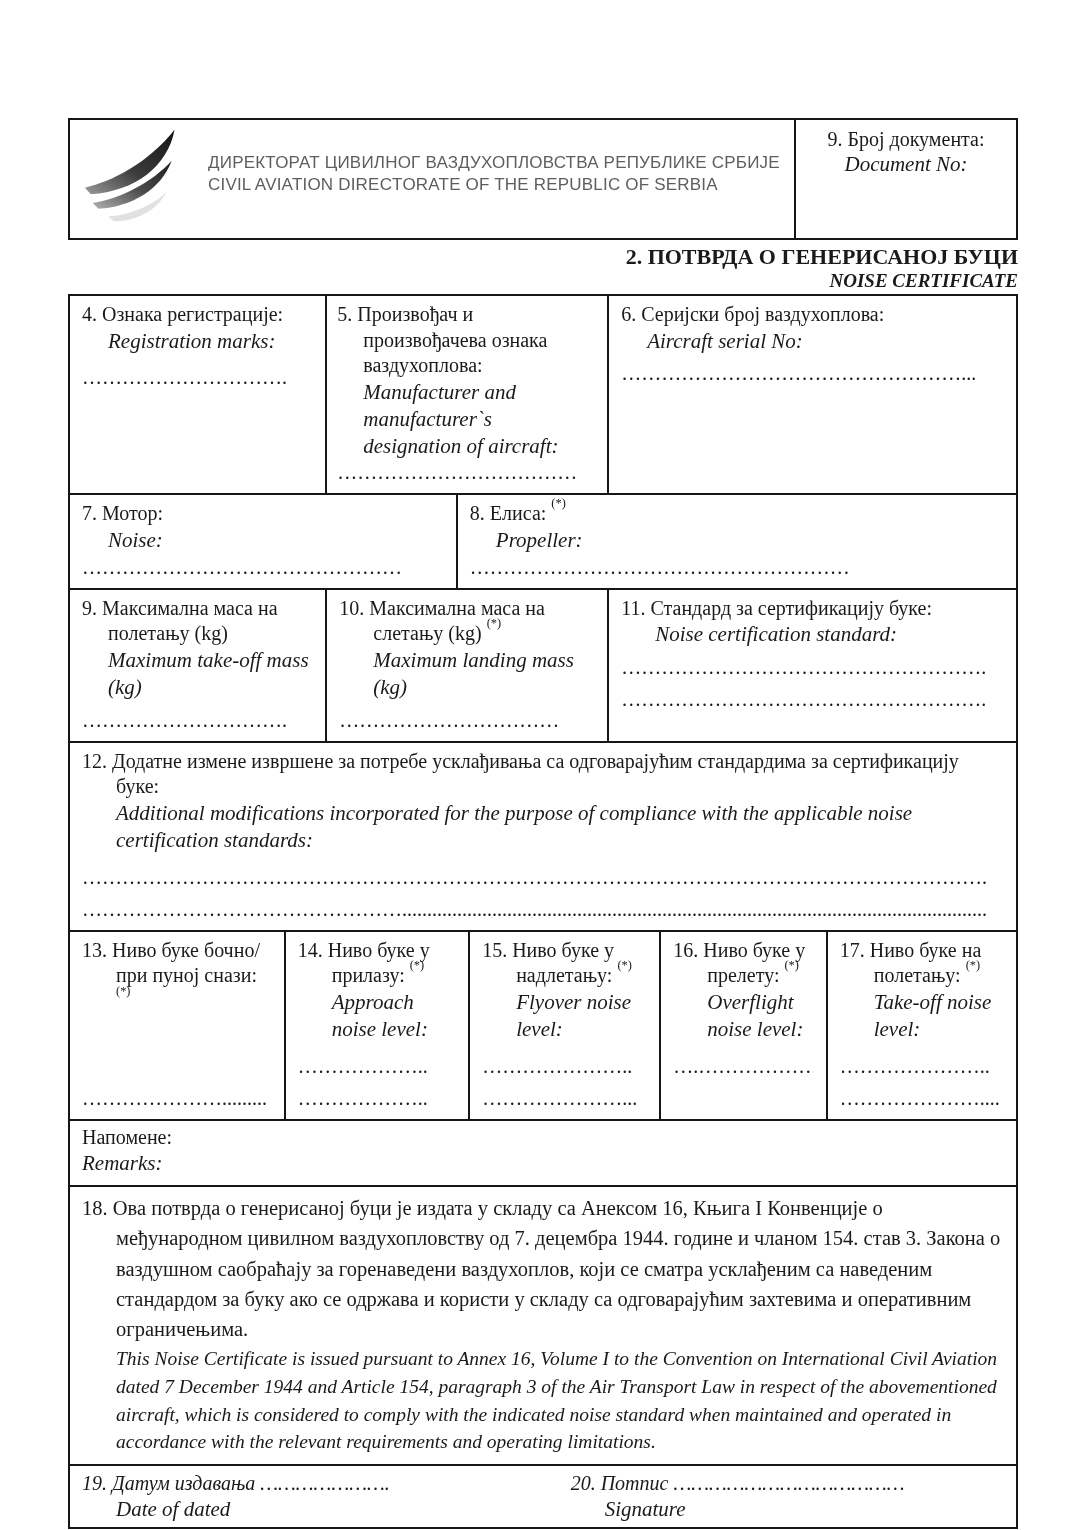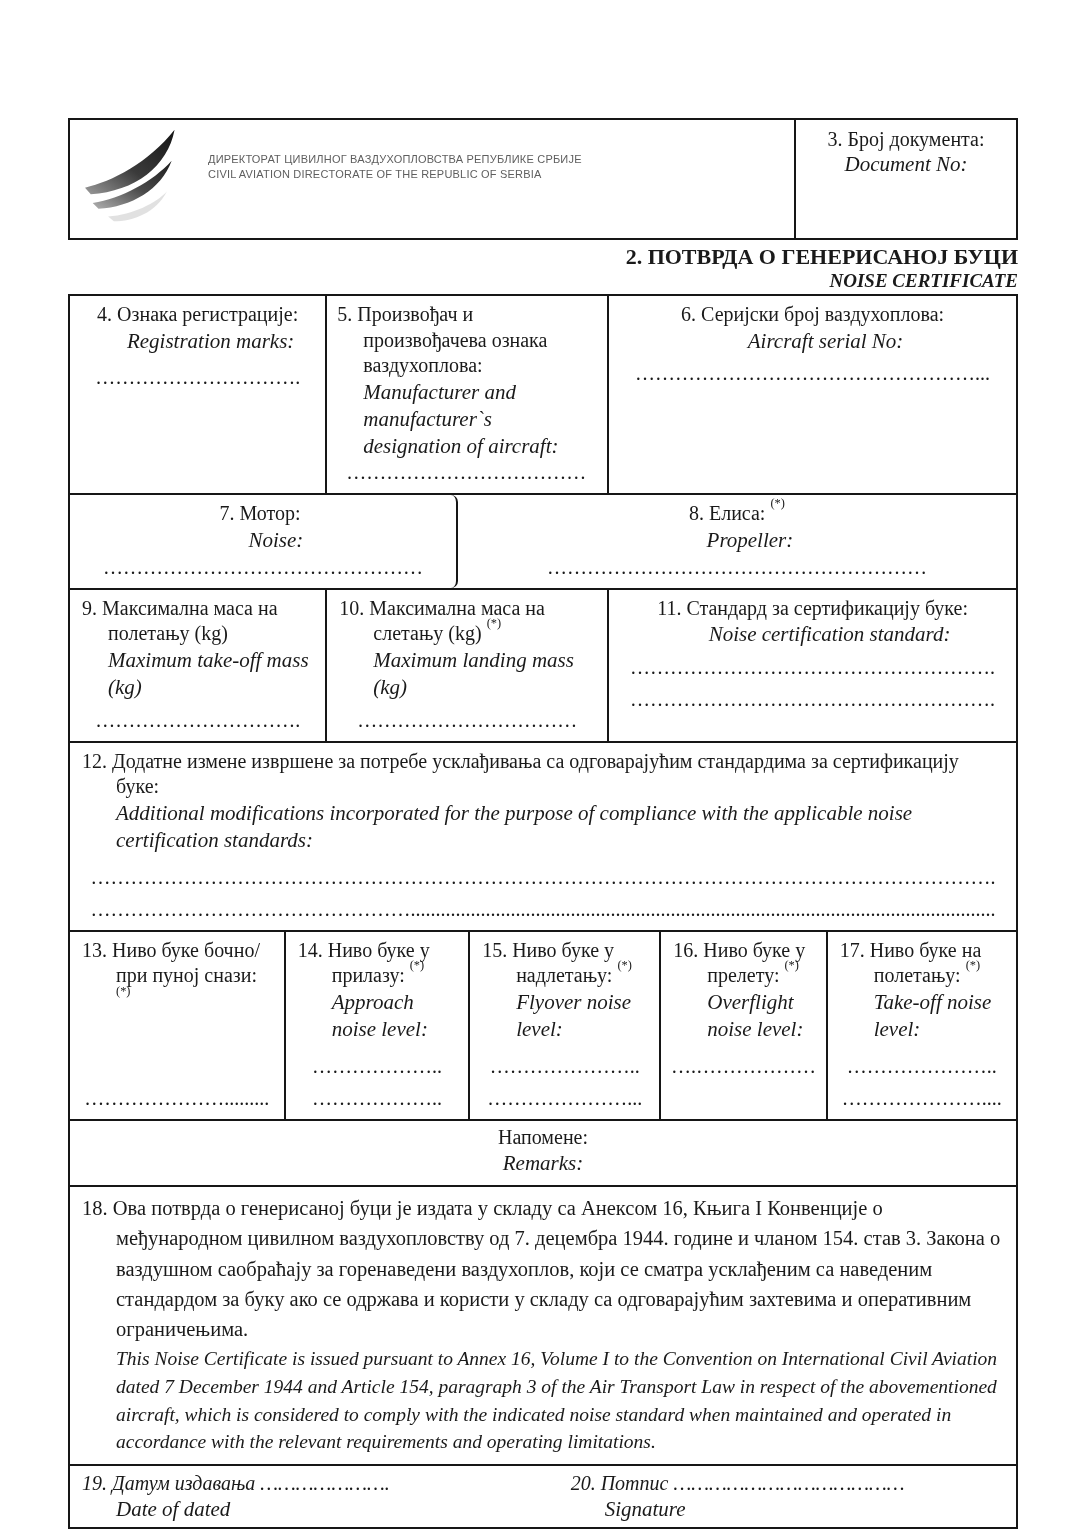--- a/index.html
+++ b/index.html
@@ -9,49 +9,49 @@
     font-family:"Liberation Serif","DejaVu Serif",serif; color:#1a1a1a;
     position:relative; overflow:hidden;
   }
   .content { position:absolute; left:68px; top:118px; width:950px; }
 
   
   .header-box { border:2px solid #161616; display:flex; height:122px; }
   .header-left { flex:1; display:flex; align-items:flex-start; padding:6px 8px; gap:12px; }
   .logo { width:118px; height:104px; flex:0 0 auto; }
   .org-names { font-family:"Liberation Sans","DejaVu Sans",sans-serif; color:#5e5e5e;
-               font-size:11px; line-height:1.32; margin-top:26px; letter-spacing:0.2px; }
+               font-size:17px; line-height:1.32; margin-top:26px; letter-spacing:0.2px; }
   .header-right { width:222px; border-left:2px solid #161616; padding:8px 6px; text-align:center; font-size:20px; }
 
   
   .title-wrap { text-align:right; margin:4px 0 2px; }
   .title-sr { font-weight:bold; font-size:22px; }
   .title-en { font-weight:bold; font-style:italic; font-size:19px; }
 
   
   .tbl { border:2px solid #161616; }
   .row { display:flex; border-bottom:2px solid #161616; }
   .row:last-child { border-bottom:none; }
-  .cell { border-right:2px solid #161616; padding:6px 12px 8px; display:flex; flex-direction:column;align-items:center; }
+  .cell { border-right:2px solid #161616; padding:6px 12px 8px; display:flex; flex-direction:column; }
   .cell:last-child { border-right:none; }
 
   .lbl { font-size:20px; line-height:1.28; }
   .hang1 { padding-left:26px; text-indent:-26px; }
   .hang2 { padding-left:34px; text-indent:-34px; }
   .en { font-style:italic; font-size:21px; line-height:1.28; }
   .ind1 { padding-left:26px; }
   .ind2 { padding-left:34px; }
   .dots { font-size:20px; white-space:nowrap; overflow:hidden; line-height:1.3; }
   .push-bottom { margin-top:auto; }
   sup.star { font-size:0.62em; position:relative; top:-0.45em; }
 
   
   .rowA .cell { min-height:170px; }
   .rowA .c1 { width:27.2%; } .rowA .c2 { width:29.8%;padding-left:10px; } .rowA .c3 { width:43%; }
-  .rowB .cell { min-height:76px;border-radius:7px; }
+  .rowB .cell { min-height:76px; }
   .rowB .c1 { width:41%; } .rowB .c2 { width:59%; }
   .rowC .cell { min-height:128px; }
   .rowC .c1 { width:27.2%; } .rowC .c2 { width:29.8%; } .rowC .c3 { width:43%; }
   .rowD .cell { min-height:148px; width:100%; }
   .rowE .cell { min-height:184px; }
   .rowE .c1 { width:22.8%; } .rowE .c2 { width:19.5%; } .rowE .c3 { width:20.2%; }
   .rowE .c4 { width:17.6%; } .rowE .c5 { width:19.9%; }
   .rowF .cell { min-height:50px; width:100%; padding-top:4px; }
   .rowG .cell { min-height:218px; width:100%; }
   .rowG .lbl { font-size:20.5px; line-height:1.48; }
@@ -89,21 +89,21 @@
           <path d="M6 64 C34 58, 72 38, 99 4 C92 42, 58 68, 12 71 Z" fill="url(#g1)"></path>
           <path d="M14 80 C44 75, 76 58, 96 36 C85 66, 54 84, 20 86 Z" fill="url(#g2)"></path>
           <path d="M30 94 C56 92, 80 80, 91 68 C80 90, 56 99, 36 99 Z" fill="#c9c9c9" opacity="0.55"></path>
         </svg>
         <div class="org-names">
           <div>ДИРЕКТОРАТ ЦИВИЛНОГ ВАЗДУХОПЛОВСТВА РЕПУБЛИКЕ СРБИЈЕ</div>
           <div>CIVIL AVIATION DIRECTORATE OF THE REPUBLIC OF SERBIA</div>
         </div>
       </div>
       <div class="header-right">
-        <div>3. Број документа:</div>
+        <div>9. Број документа:</div>
         <div class="en">Document No:</div>
       </div>
     </div>
 
     <div class="title-wrap">
       <div class="title-sr">2. ПОТВРДА О ГЕНЕРИСАНОЈ БУЦИ</div>
       <div class="title-en">NOISE CERTIFICATE</div>
     </div>
 
     <div class="tbl">

